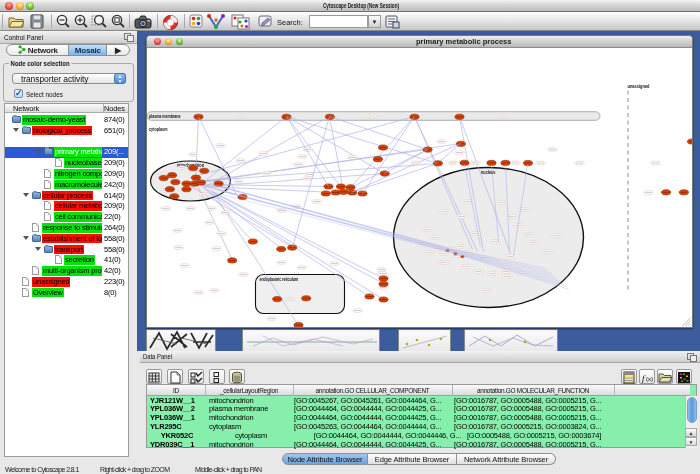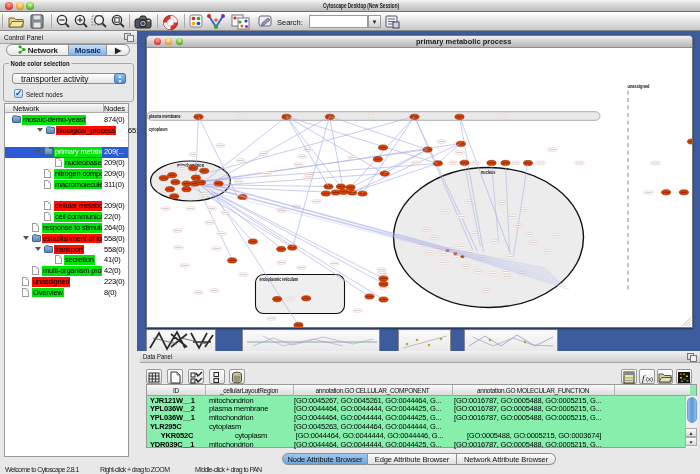--- a/index.html
+++ b/index.html
@@ -213,21 +213,21 @@
     <div id="treehead">
         <span class="n1">Network</span>
         <span class="n2">Nodes</span>
         <span class="dv"></span>
       </div>
   <div class="trow" style="top: 10.5px;">
         <span class="fold" style="left:7px"></span>
         <span class="lab gl" style="left:17px; max-width:80px;">mosaic-demo-yeast</span>
         <span class="cnt" style="">874(0)</span>
       </div>
-      <div class="trow" style="top: 21.3px; margin-left: 24px;">
+      <div class="trow" style="top: 21.3px;">
         <span class="arrow" style="left:8px"></span>
         <span class="fold" style="left:17px"></span>
         <span class="lab rl" style="left:27px; max-width:70px;">biological_process</span>
         <span class="cnt" style="">651(0)</span>
       </div>
       <div class="trow selrow" style="top: 42.9px;">
         <span class="arrow" style="left:30px"></span>
         <span class="fold" style="left:39px"></span>
         <span class="lab gl" style="left:49px; max-width:48px;color:#fff;">primary metabo</span>
         <span class="cnt" style="color:#fff;">209(...</span>
@@ -238,21 +238,27 @@
         <span class="cnt" style="">209(0)</span>
       </div>
       <div class="trow" style="top: 64.5px;">
         <span class="file" style="left:39px"></span>
         <span class="lab gl" style="left:49px; max-width:48px;">nitrogen compo</span>
         <span class="cnt" style="">209(0)</span>
       </div>
       <div class="trow" style="top: 75.3px;">
         <span class="file" style="left:39px"></span>
         <span class="lab gl" style="left:49px; max-width:48px;">macromolecule</span>
-        <span class="cnt" style="">311(0)</span>
+        <span class="cnt" style="">242(0)</span>
+      </div>
+      <div class="trow" style="top: 86.1px;">
+        <span class="arrow" style="left:18px"></span>
+        <span class="fold" style="left:27px"></span>
+        <span class="lab rl" style="left:37px; max-width:60px;">cellular process</span>
+        <span class="cnt" style="">614(0)</span>
       </div>
       <div class="trow" style="top: 96.9px;">
         <span class="file" style="left:39px"></span>
         <span class="lab rl" style="left:49px; max-width:48px;">cellular metabo</span>
         <span class="cnt" style="">209(0)</span>
       </div>
       <div class="trow" style="top: 107.7px;">
         <span class="file" style="left:39px"></span>
         <span class="lab gl" style="left:49px; max-width:48px;">cell communicat</span>
         <span class="cnt" style="">22(0)</span>
@@ -782,25 +788,26 @@
       <div class="drow" style="top: 29.1px;">
         <span style="left:3px;width:54px;font-weight:bold">YPL036W__1</span>
         <span style="left:62px;width:84px">mitochondrion</span>
         <span style="left:147px;width:157px">[GO:0044464, GO:0044444, GO:0044425, G...</span>
         <span style="left:307px;width:160px">[GO:0016787, GO:0005488, GO:0005215, G...</span>
       </div>
       <div class="drow" style="top: 37.9px;">
         <span style="left:3px;width:54px;font-weight:bold">YLR295C</span>
         <span style="left:62px;width:84px">cytoplasm</span>
         <span style="left:147px;width:157px">[GO:0045263, GO:0044464, GO:0044444, G...</span>
+        <span style="left:307px;width:160px">[GO:0016787, GO:0005215, GO:0003824, G...</span>
       </div>
       <div class="drow" style="top: 46.7px; text-align: center;">
         <span style="left:3px;width:54px;font-weight:bold">YKR052C</span>
         <span style="left:62px;width:84px">cytoplasm</span>
-        <span style="left:144px;width:157px">[GO:0044464, GO:0044444, GO:0044446, G...</span>
+        <span style="left:162px;width:157px">[GO:0044464, GO:0044444, GO:0044446, G...</span>
         <span style="left:307px;width:160px">[GO:0005488, GO:0005215, GO:0003674]</span>
       </div>
       <div class="drow" style="top: 55.5px;">
         <span style="left:3px;width:54px;font-weight:bold">YDR039C__1</span>
         <span style="left:62px;width:84px">mitochondrion</span>
         <span style="left:147px;width:157px">[GO:0044464, GO:0044444, GO:0044425, G...</span>
         <span style="left:307px;width:160px">[GO:0016787, GO:0005488, GO:0005215, G...</span>
       </div>
     </div>
   <div class="dtab" id="dtab1">Node Attribute Browser</div>

